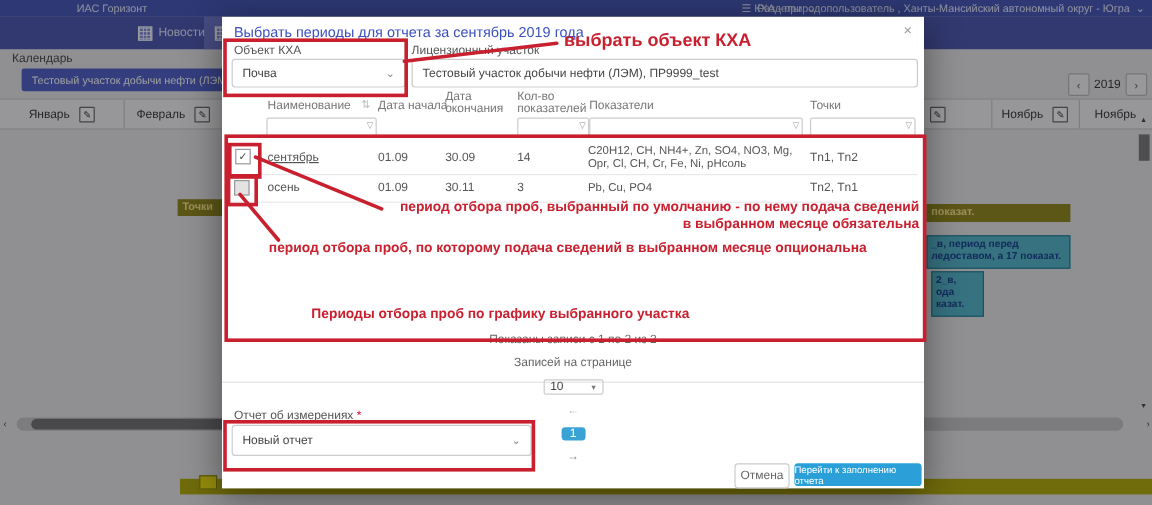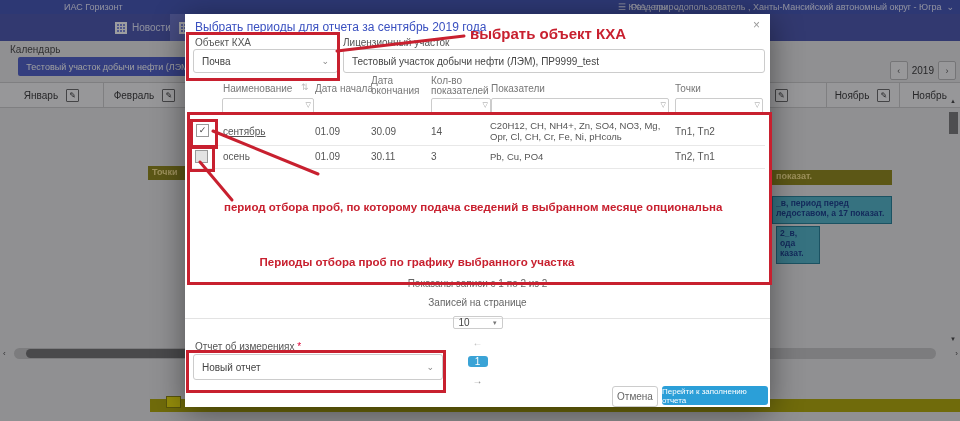--- a/index.html
+++ b/index.html
@@ -275,16 +275,20 @@
   <div class="redbox rb-cb2"></div>
   <div class="redbox rb-rep"></div>
 
   <svg class="annlines" width="960" height="421">
     <line x1="337" y1="51" x2="464" y2="36" stroke="#c8202f" stroke-width="3" stroke-linecap="round"></line>
     <line x1="213" y1="131" x2="318" y2="174" stroke="#c8202f" stroke-width="3" stroke-linecap="round"></line>
     <line x1="200" y1="162" x2="232" y2="200" stroke="#c8202f" stroke-width="3" stroke-linecap="round"></line>
   </svg>
 
   <div class="ann ann-obj">выбрать объект КХА</div>
+  <div class="ann ann-def">
+    <span>период отбора проб, выбранный по умолчанию - по нему подача сведений</span>
+    <span>в выбранном месяце обязательна</span>
+  </div>
   <div class="ann ann-opt">период отбора проб, по которому подача сведений в выбранном месяце опциональна</div>
   <div class="ann ann-per">Периоды отбора проб по графику выбранного участка</div>
 
 </div>
 
 </body></html>

